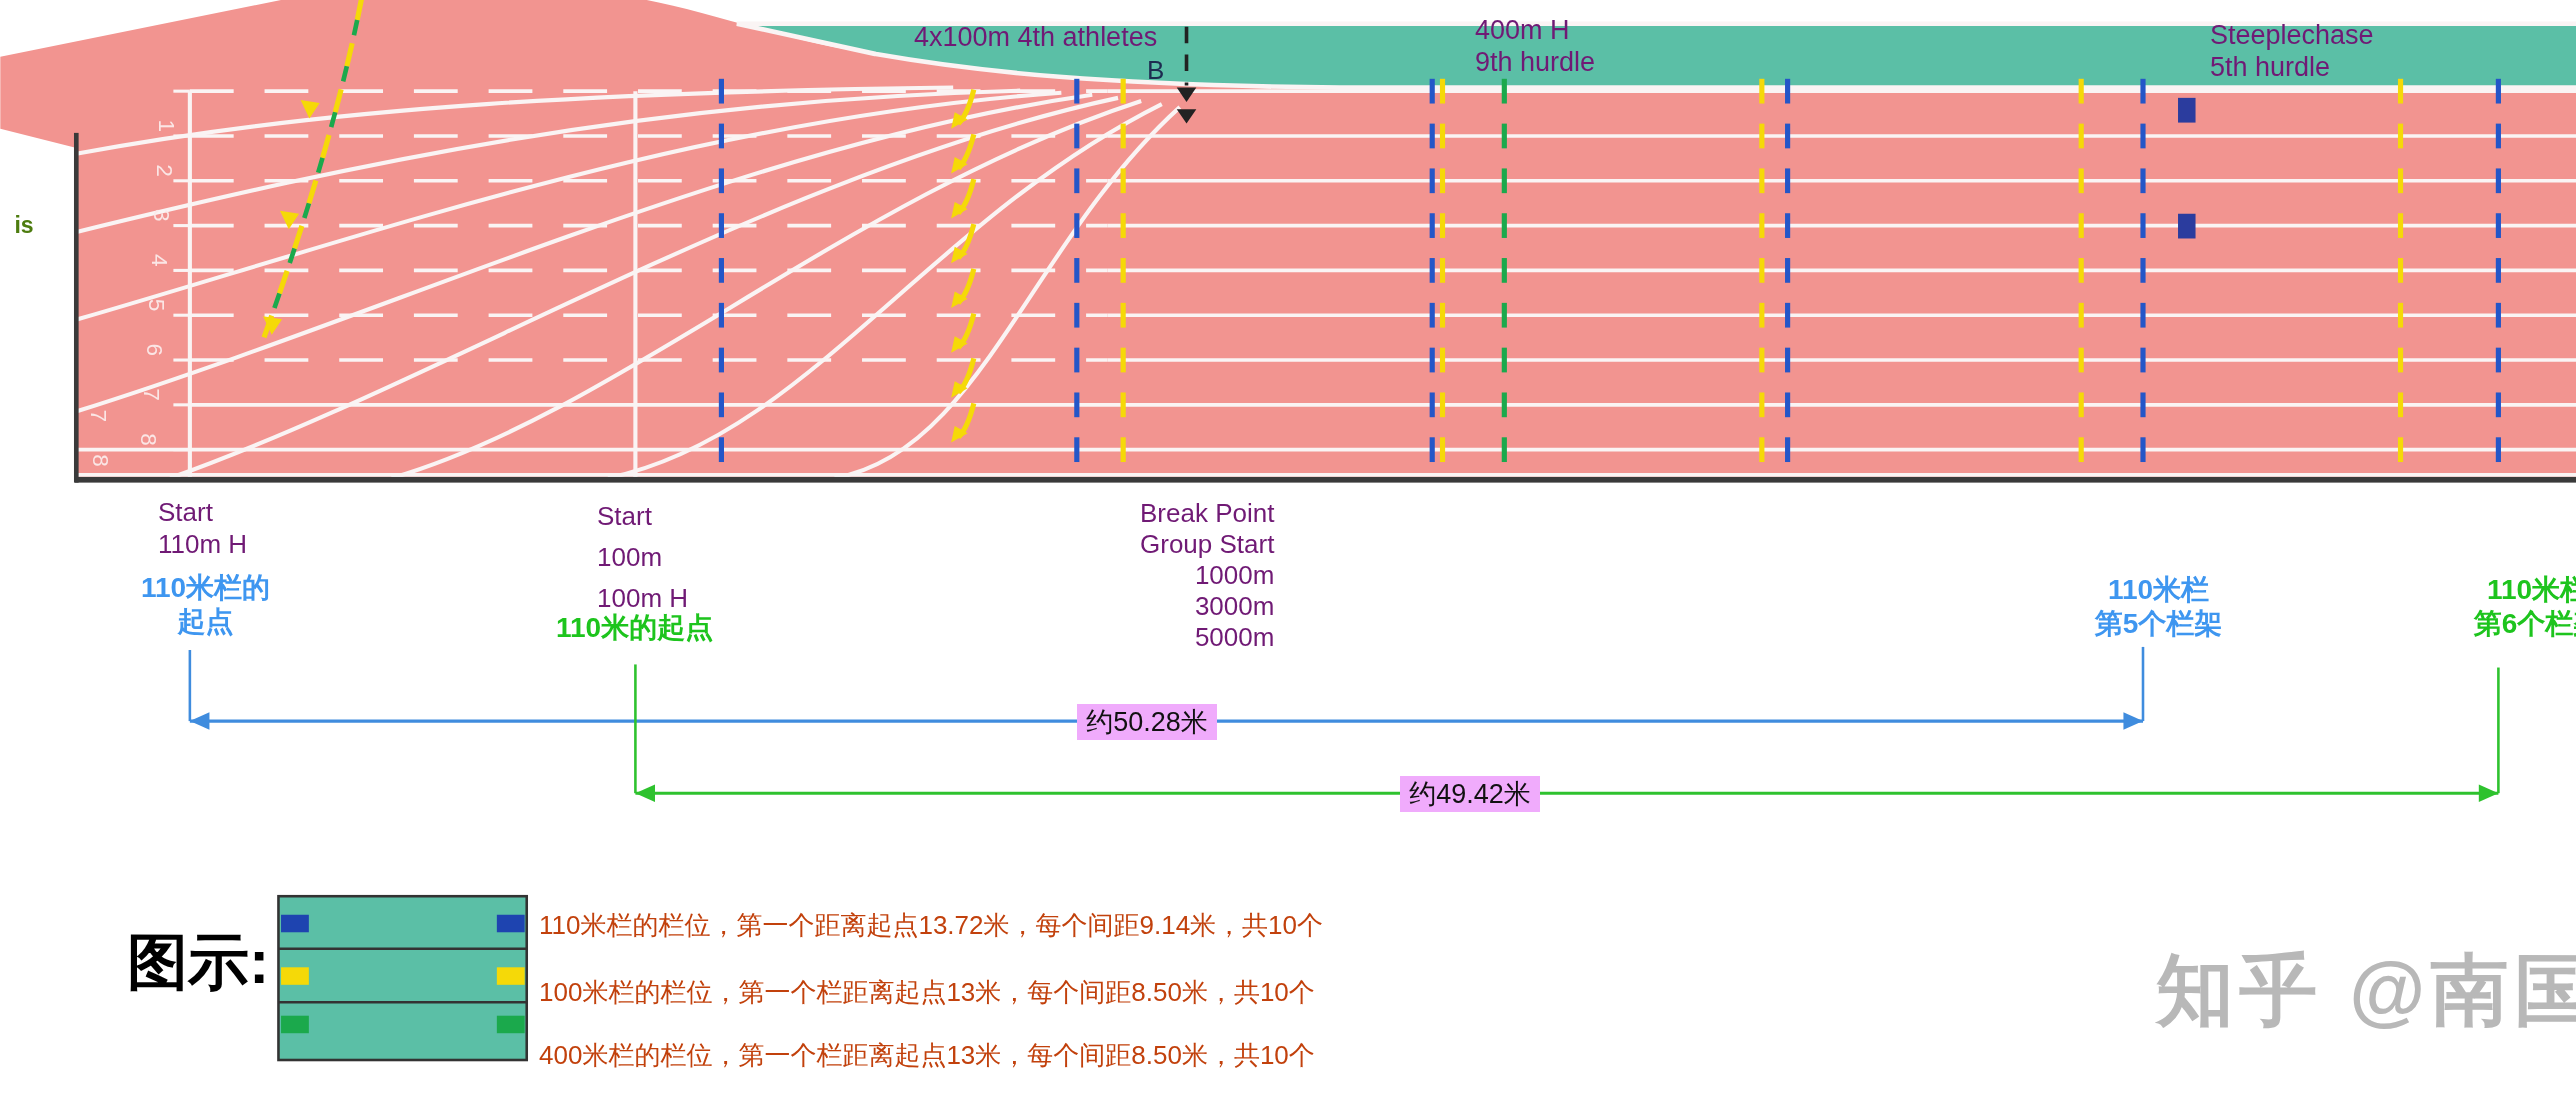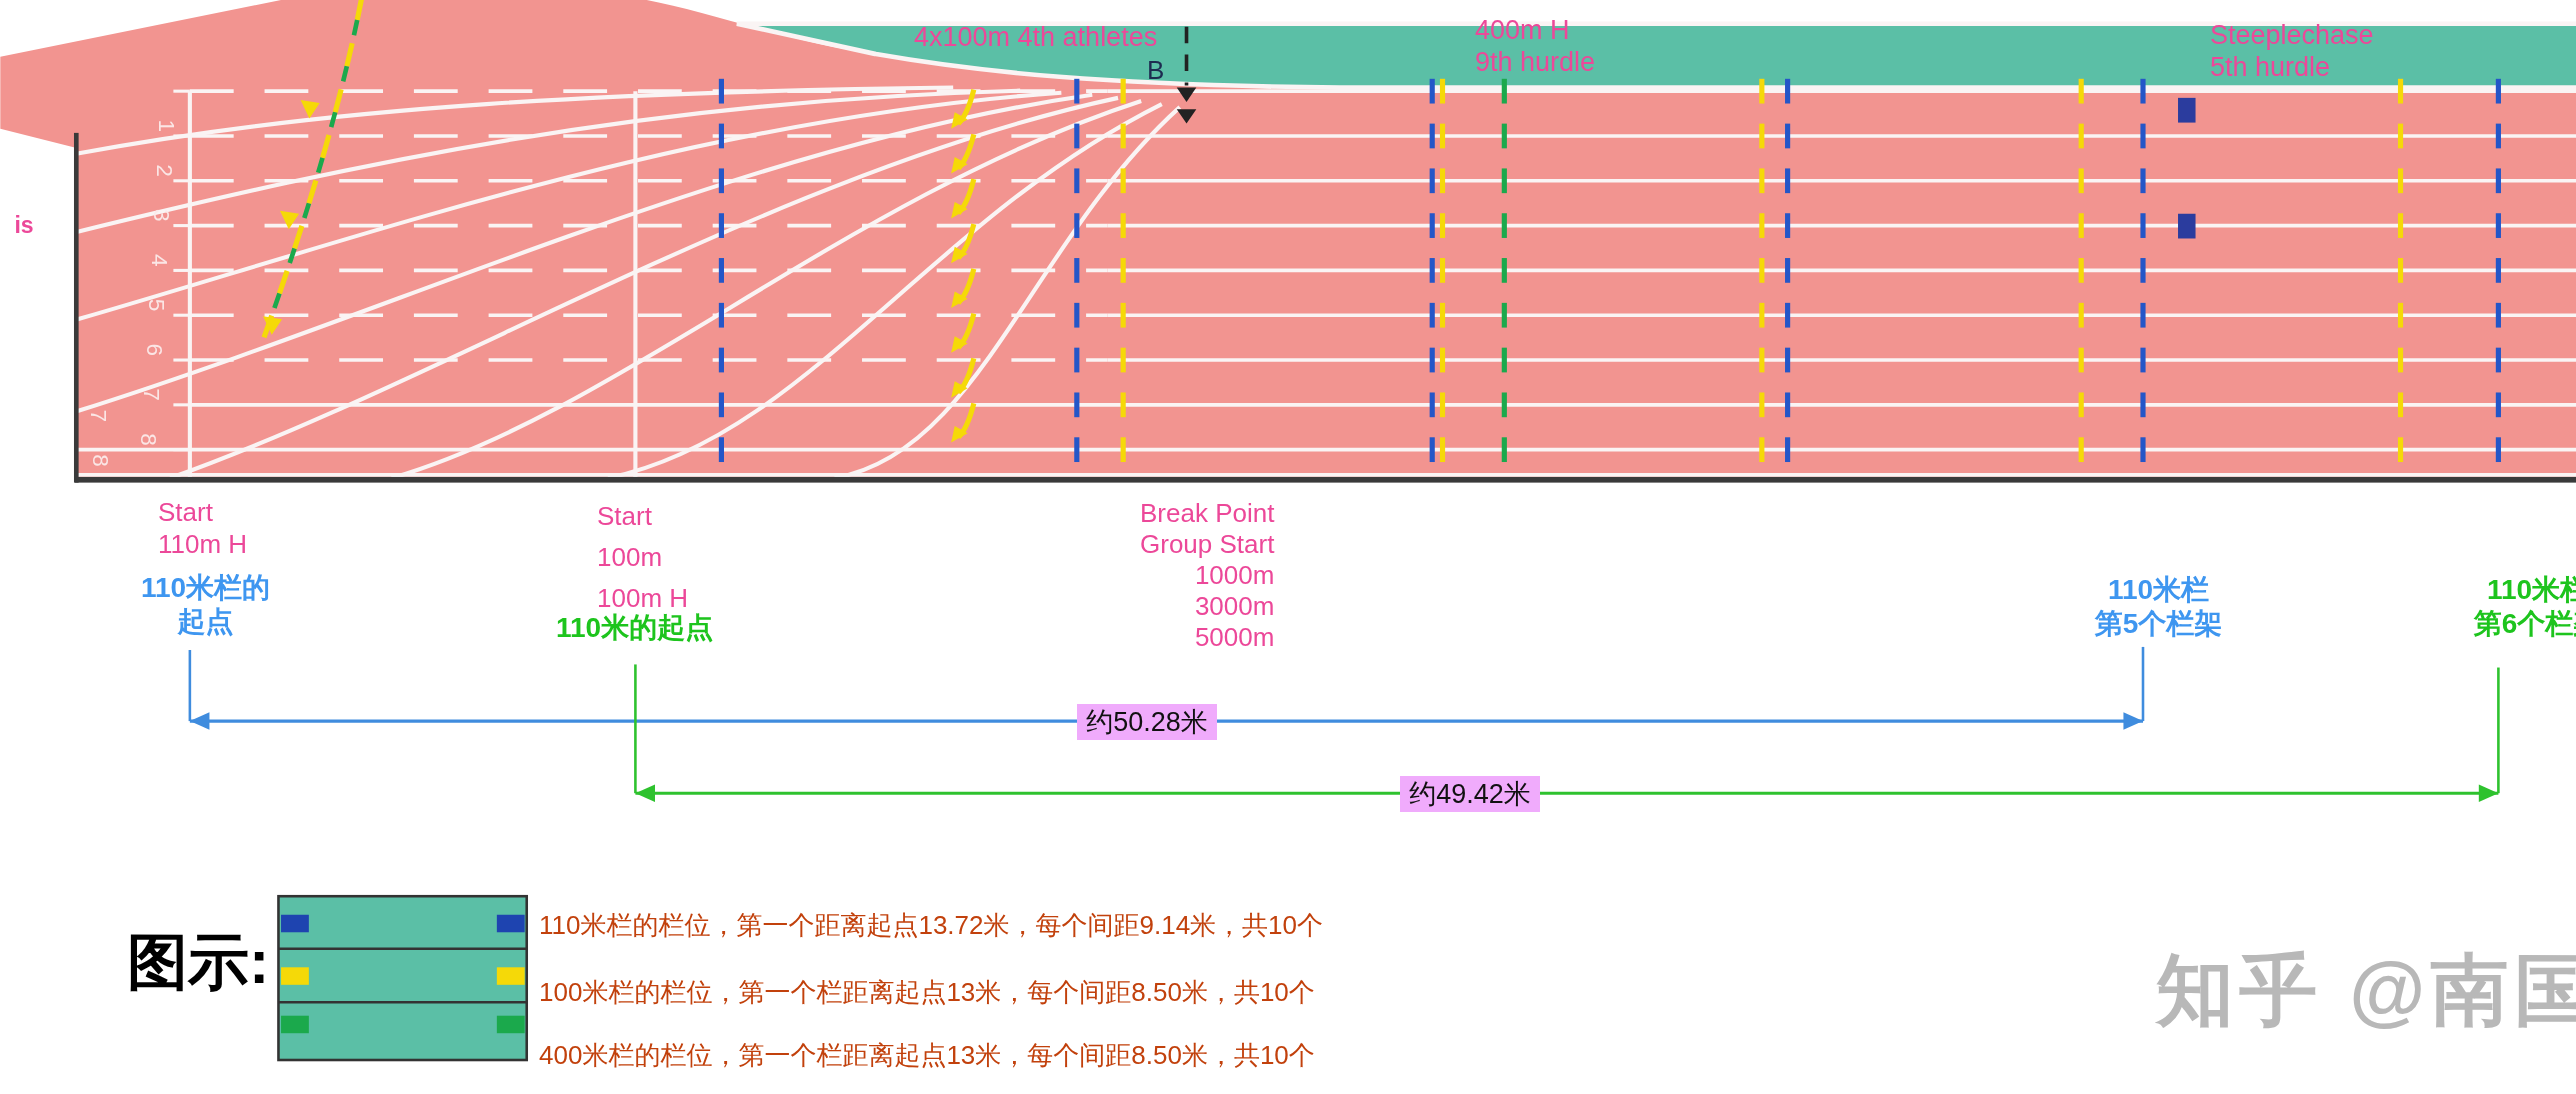--- a/index.html
+++ b/index.html
@@ -1,29 +1,29 @@
 <!DOCTYPE html>
 <html style="font-size:8.2px"><head>
 <meta charset="utf-8">
 <style>
   html,body{margin:0;padding:0;background:#fff;}
   #page{position:relative;width:2850px;height:1094px;background:#ffffff;overflow:hidden;
         font-family:"Liberation Sans","DejaVu Sans",sans-serif;}
   #trackSvg{position:absolute;left:0;top:0;}
-  .lbl{position:absolute;white-space:pre-line;color:#ec4899;}
+  .lbl{position:absolute;white-space:pre-line;color:#701a75;}
   .toplbl{font-size:27px;line-height:32px;}
   .startlbl{font-size:26px;line-height:32px;}
   .bp{line-height:31px;}
   .mid{line-height:41px;}
   .cn{font-weight:bold;font-size:28px;line-height:34px;text-align:center;}
   .blue-cn{color:#3e96f0;}
   .green-cn{color:#1dc41d;}
   .dimlbl{position:absolute;font-size:27px;color:#111;background:#f0abfc;padding:0 9.3px;white-space:nowrap;}
   #b-label{font-size:26px;color:#1d2b50;}
-  #edge-fragment{font-size:23px;font-weight:bold;color:#ec4899;}
+  #edge-fragment{font-size:23px;font-weight:bold;color:#4d7c0f;}
   #legend-title{position:absolute;left:127px;top:922px;font-size:61px;font-weight:bold;color:#000;}
   .legend-line{position:absolute;left:539px;font-size:26px;color:#c2410c;white-space:nowrap;}
   #watermark{position:absolute;left:2156px;top:939px;font-size:78px;font-weight:600;
              color:#b8b8b8;letter-spacing:5.2px;white-space:nowrap;}
 </style>
 </head>
 <body>
 
 <div id="page">
 

